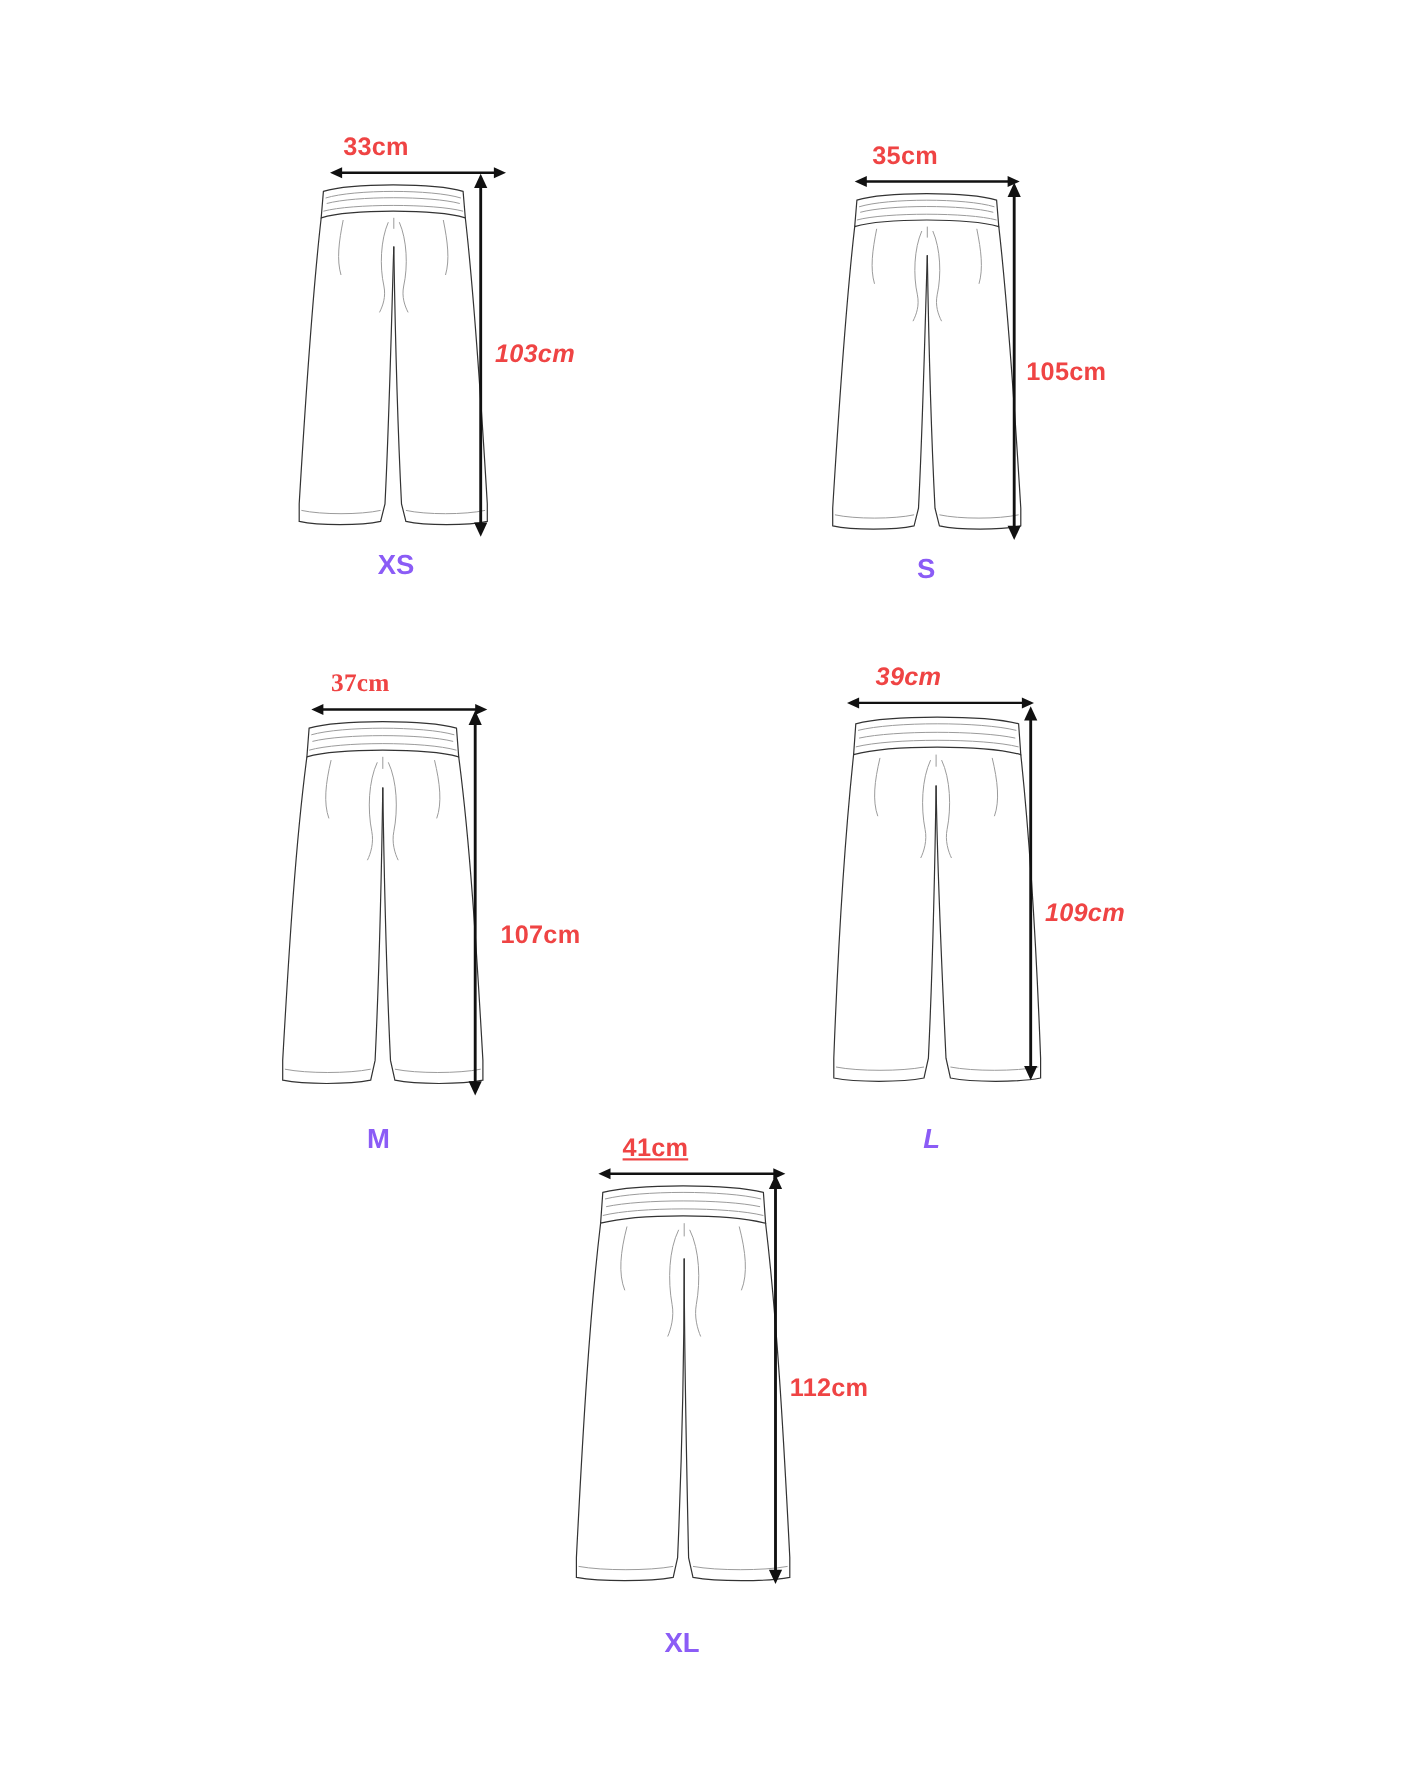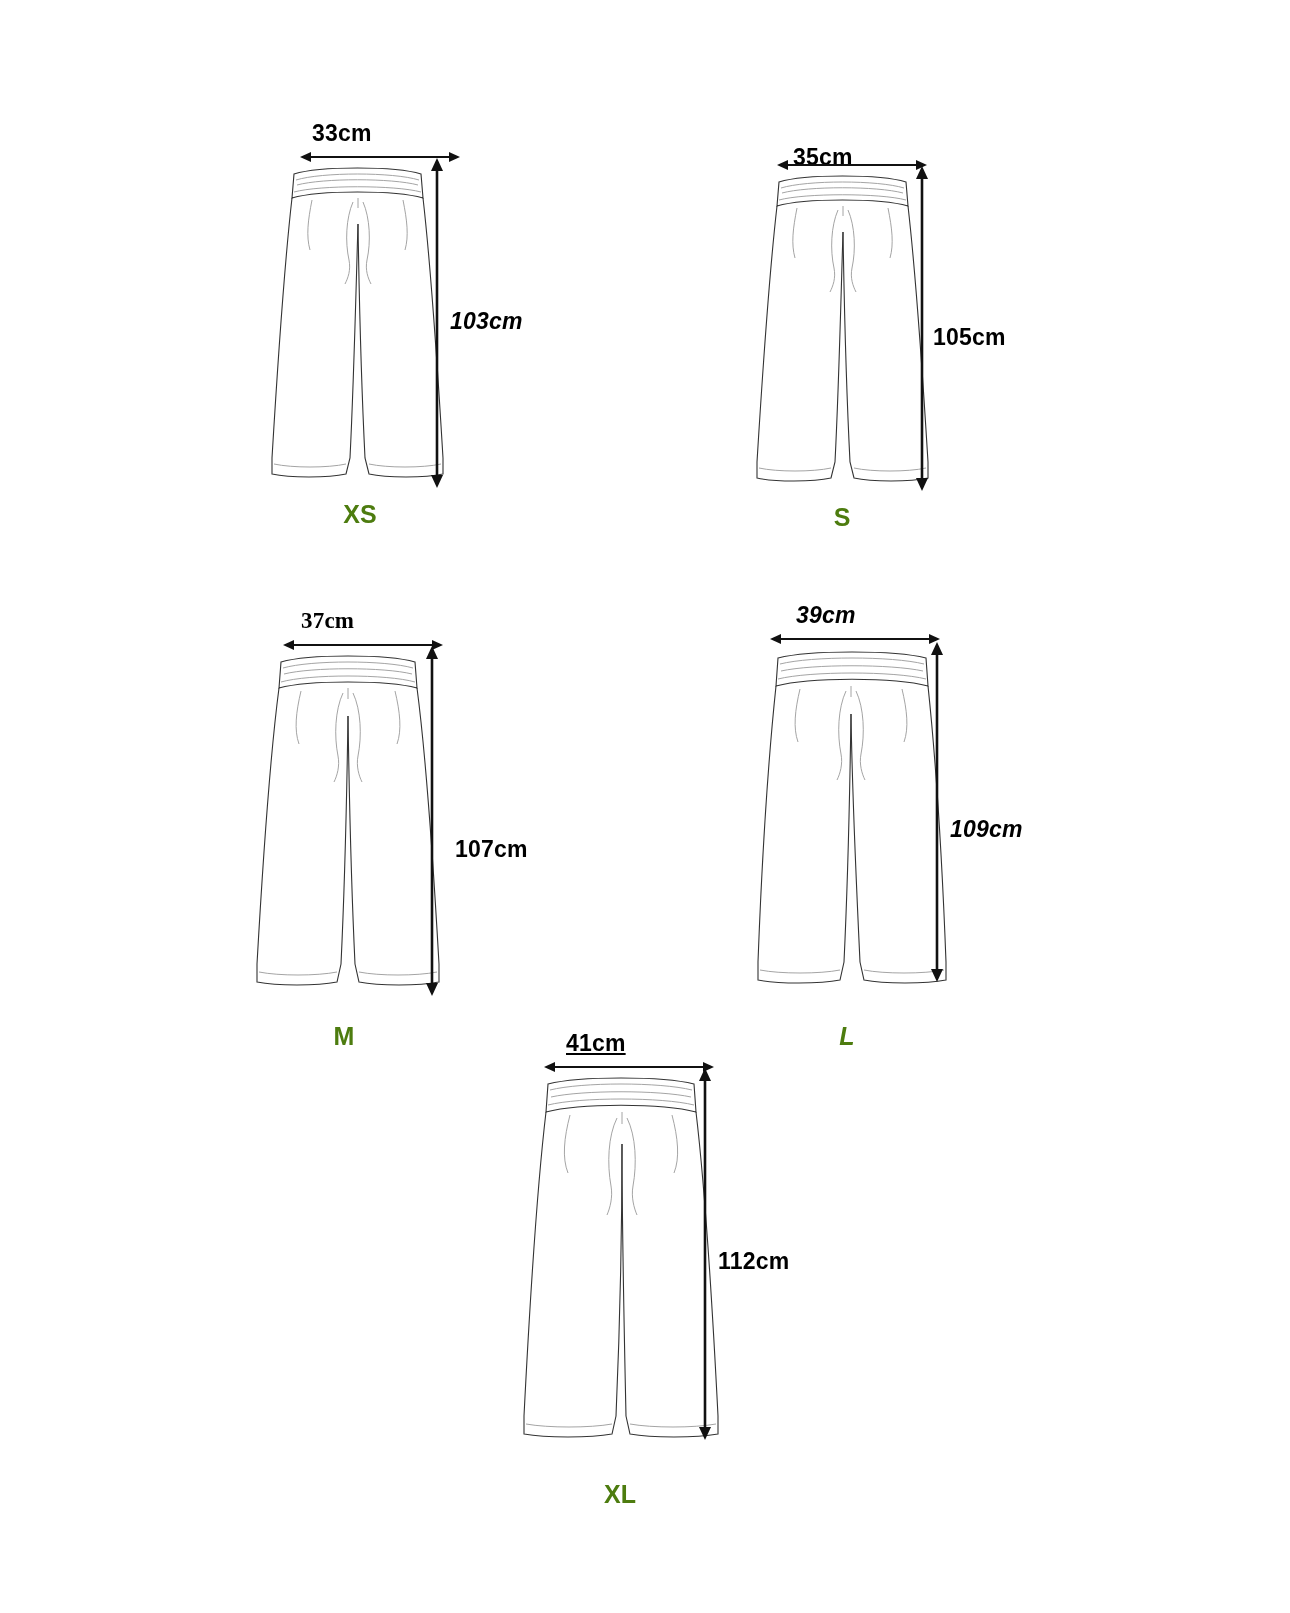--- a/index.html
+++ b/index.html
@@ -21,35 +21,35 @@
   }
   .size-cell {
     position: absolute;
   }
   .pants-svg {
     display: block;
   }
   .dim-label {
     position: absolute;
     font-weight: bold;
-    color: #000000;
+    color: #ef4444;
     white-space: nowrap;
     letter-spacing: 0.2px;
   }
   .waist-label {
     font-size: 23px;
   }
   .length-label {
     font-size: 23px;
   }
   .size-name {
     position: absolute;
     font-size: 25px;
     font-weight: bold;
-    color: #4d7c0f;
+    color: #8b5cf6;
     text-align: center;
     white-space: nowrap;
   }
   .dim-svg {
     position: absolute;
     overflow: visible;
   }
 </style>
 </head>
 <body>
@@ -85,21 +85,21 @@
     <svg class="dim-svg" style="left:178px; top:38px;" width="18" height="330" viewBox="0 0 18 330">
       <line x1="9" y1="8" x2="9" y2="322" stroke="#111111" stroke-width="2.6"></line>
       <polygon points="9,0 3,13 15,13" fill="#111111"></polygon>
       <polygon points="9,330 3,317 15,317" fill="#111111"></polygon>
     </svg>
     <div class="dim-label length-label" style="left:200px; top:188px;font-style:italic;">103cm</div>
     <div class="size-name" style="left:80px; top:380px; width:60px;">XS</div>
   </div>
 
   <div class="size-cell" id="cell-1" style="left:735px; top:128px; width:330px; height:430px;">
-    <div class="dim-label waist-label" style="left:58px; top:16px;">35cm</div>
+    <div class="dim-label waist-label" style="left:58px; top:0px;">35cm</div>
     <svg class="dim-svg" style="left:42px; top:28px;" width="150" height="18" viewBox="0 0 150 18">
       <line x1="8" y1="9" x2="142" y2="9" stroke="#111111" stroke-width="2.2"></line>
       <polygon points="0,9 11,4 11,14" fill="#111111"></polygon>
       <polygon points="150,9 139,4 139,14" fill="#111111"></polygon>
     </svg>
     <svg class="pants-svg" style="position:absolute; left:0px; top:38px;" width="215" height="325" viewBox="0 0 215 325">
       <g fill="none" stroke="#333333" stroke-width="1.1">
         <path d="M44 16 C 70 8, 145 8, 171 16 L 173 40 C 145 32, 70 32, 42 40 Z"></path>
         <path d="M42 40 C 34 110, 28 198, 22 296 L 22 312 C 40 316, 78 316, 96 312 L 100 296 C 104 218, 106 128, 108 66"></path>
         <path d="M173 40 C 181 110, 187 198, 193 296 L 193 312 C 175 316, 137 316, 119 312 L 115 296 C 111 218, 109 128, 108 66"></path>

